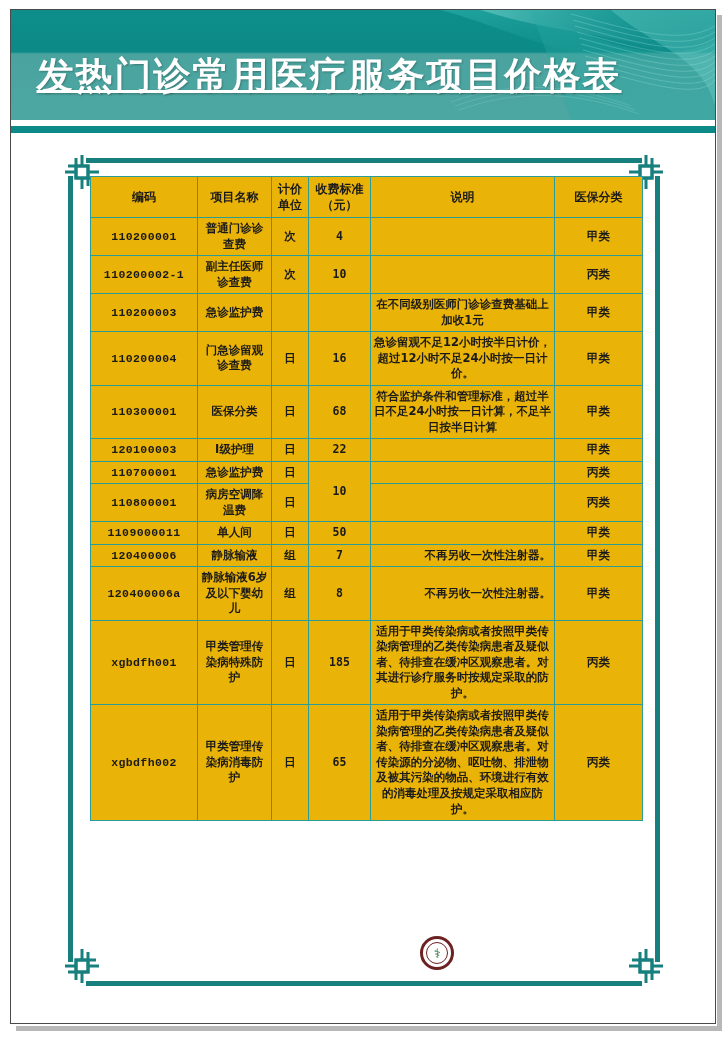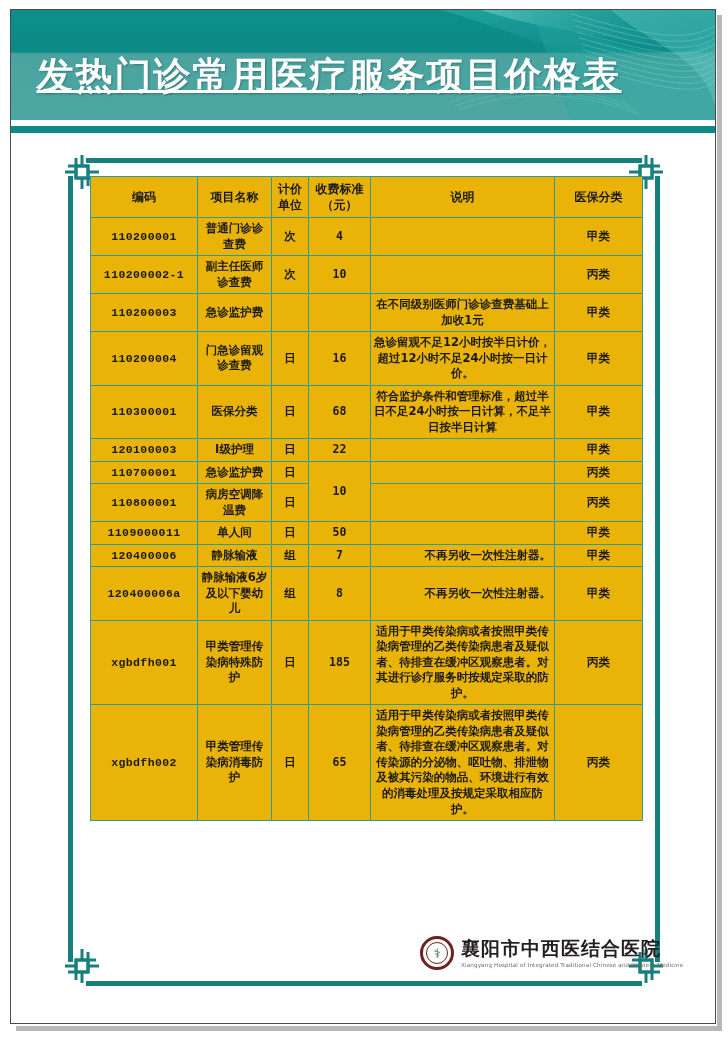--- a/index.html
+++ b/index.html
@@ -446,19 +446,15 @@
         </tr>
       </tbody>
     </table>
   </div>
 
   <div class="footer">
     <div class="logo-emblem">
       <span class="ring"></span>
       <span class="snake">⚕</span>
     </div>
-    <div class="logo-text">
-      <div class="logo-cn">襄阳市中西医结合医院</div>
-      <div class="logo-en">Xiangyang Hospital of Integrated Traditional Chinese and Western Medicine</div>
-    </div>
   </div>
 
 </div>
 
 </body></html>

